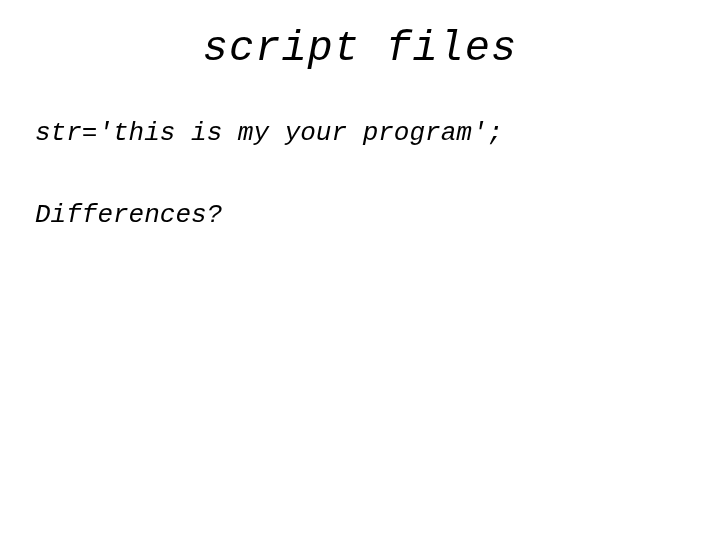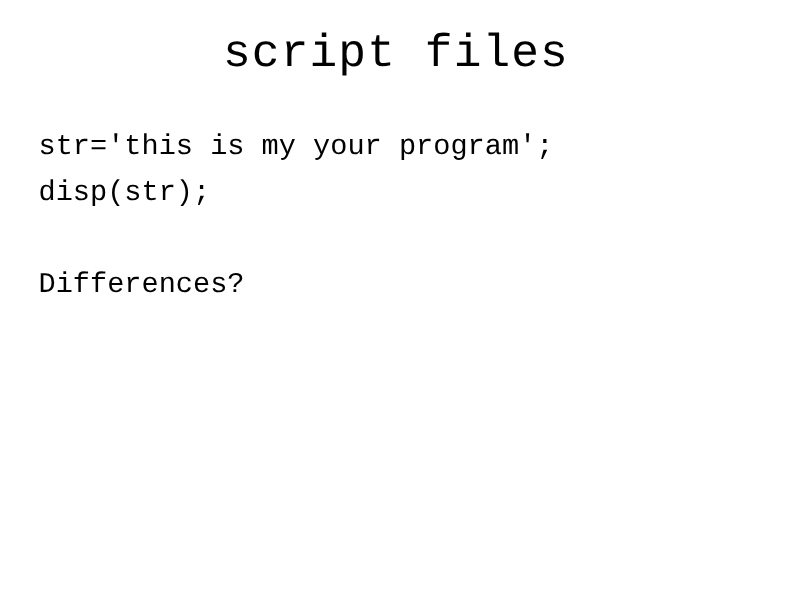--- a/index.html
+++ b/index.html
@@ -1,18 +1,19 @@
 <!DOCTYPE html>
 <html><head>
   <meta charset="utf-8">
   <style>
     * {
       margin: 0;
       padding: 0;
       box-sizing: border-box;
+      font-style: italic;
     }
     body {
       width: 720px;
       height: 540px;
       background: #ffffff;
       font-family: "Courier New", Courier, monospace;
       color: #000000;
       padding: 20px 35px;
     }
     .title {
@@ -33,16 +34,15 @@
       height: 40px;
     }
   </style>
 </head>
 <body>
 
 <div class="title">script files</div>
 
 <div class="content">
   <div class="line">str='this is my your program';</div>
-  <div class="line">disp(str);</div>
   <div class="spacer"></div>
   <div class="line">Differences?</div>
 </div>
 
 </body></html>

